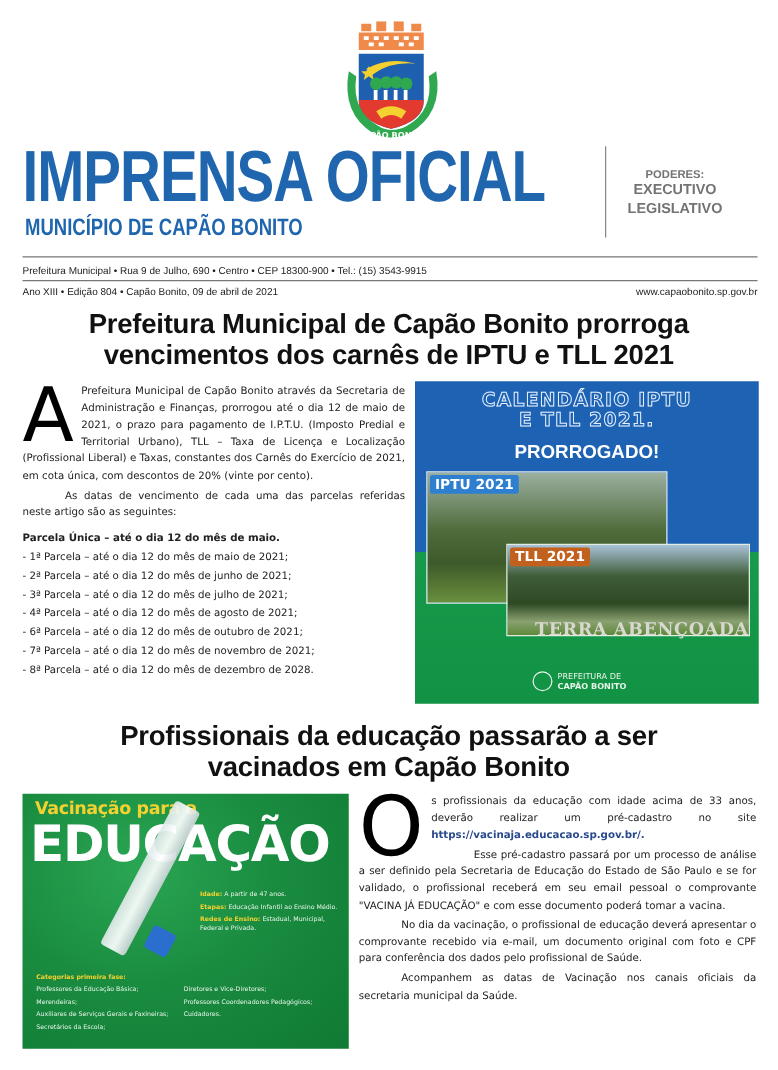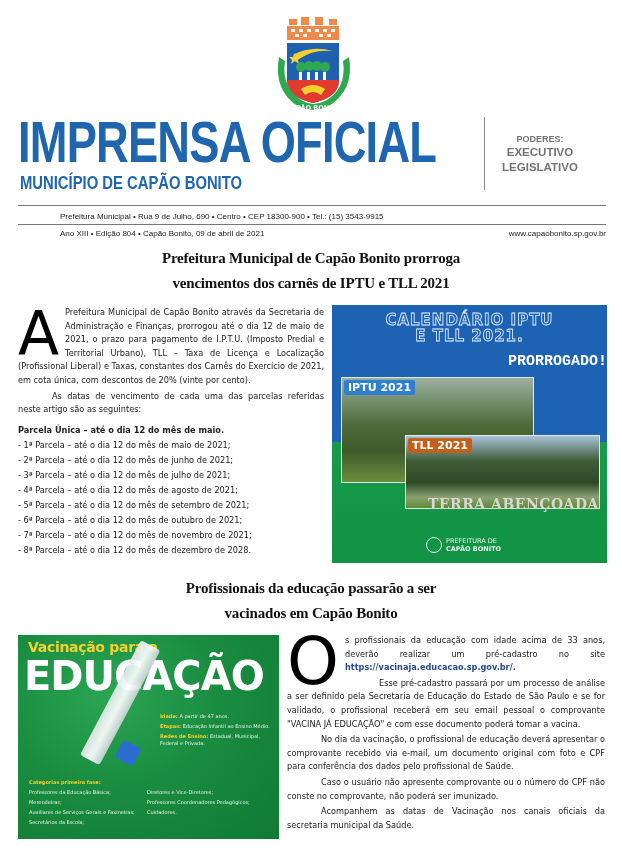--- a/index.html
+++ b/index.html
@@ -9,37 +9,37 @@
   .logo { position:absolute; left:271px; top:17px; width:86px; height:96px; }
 
   .masthead-title { position:absolute; left:18px; top:112px; font-family:"Liberation Sans", sans-serif; font-weight:bold; color:#1f66ae; font-size:58px; line-height:60px; letter-spacing:-1px; transform:scaleX(0.78); transform-origin:left top; white-space:nowrap; }
   .masthead-sub { position:absolute; left:20px; top:173px; font-family:"Liberation Sans", sans-serif; font-weight:bold; color:#1f66ae; font-size:19px; line-height:20px; transform:scaleX(0.78); transform-origin:left top; white-space:nowrap; }
   .vdivider { position:absolute; left:484px; top:117px; width:1px; height:73px; background:#888; }
   .poderes { position:absolute; left:490px; top:133px; width:100px; text-align:center; font-family:"Liberation Sans", sans-serif; font-weight:bold; color:#737373; }
   .poderes .p1 { font-size:9px; line-height:12px; }
   .poderes .p2 { font-size:11.5px; line-height:15px; }
 
   .hline { position:absolute; left:18px; width:588px; height:1px; background:#777; }
-  .info-line { position:absolute; left:18px; font-family:"Liberation Sans", sans-serif; font-size:8px; color:#222; white-space:nowrap;margin-left:42px; }
+  .info-line { position:absolute; left:18px; font-family:"Liberation Sans", sans-serif; font-size:8px; color:#222; white-space:nowrap; }
   .info-right { position:absolute; right:16px; font-family:"Liberation Sans", sans-serif; font-size:8px; color:#222; white-space:nowrap; }
 
-  .headline { position:absolute; left:10px; width:602px; text-align:center; font-family:Liberation Serif, serif; font-weight:bold; color:#111; font-size:15px; line-height:25px; letter-spacing:-0.2px; }
+  .headline { position:absolute; left:10px; width:602px; text-align:center; font-family:Liberation Sans, sans-serif; font-weight:bold; color:#111; font-size:22px; line-height:25px; letter-spacing:-0.2px; }
 
   .col-text { position:absolute; font-family:"DejaVu Sans", sans-serif; font-size:8.2px; line-height:13.6px; color:#222; text-align:justify; }
   .dropcap { float:left; font-family:"DejaVu Sans", sans-serif; font-size:60px; line-height:50px; margin:2px 6px 0 0; color:#000; }
   .indent { text-indent:34px; }
   .bold { font-weight:bold; }
   .link { font-weight:bold; color:#2a4a8e; }
   .parcela-list { list-style:none; }
   .parcela-list li { font-size:8.2px; line-height:15px; text-align:left; }
 
   .img-box { position:absolute; overflow:hidden; }
   .iptu-img { left:332px; top:305px; width:275px; height:258px; background:linear-gradient(#1e63b3 0%, #1e63b3 53%, #179a4b 53%, #119244 100%); }
   .iptu-title1 { position:absolute; left:0; width:100%; top:7px; text-align:center; font-family:"DejaVu Sans", sans-serif; font-weight:bold; font-size:15px; line-height:16px; color:transparent; -webkit-text-stroke:0.8px #e6f0ff; letter-spacing:1px; }
-  .iptu-title2 { position:absolute; left:0; width:100%; top:48px; text-align:right; font-family:Liberation Mono, monospace; font-weight:bold; font-size:15px; color:#fff; }
+  .iptu-title2 { position:absolute; left:0; width:100%; top:48px; text-align:center; font-family:Liberation Sans, sans-serif; font-weight:bold; font-size:15px; color:#fff; }
   .photo1 { position:absolute; left:9px; top:72px; width:193px; height:106px; background:linear-gradient(180deg,#9bb0a0 0%,#4f6b3a 45%,#3d5a2a 70%,#6a8f3e 100%); border:1px solid #dfe8f0; }
   .photo1-label { position:absolute; left:2px; top:2px; background:#2f7fd0; color:#fff; font-weight:bold; font-size:11px; padding:1px 4px; border-radius:2px; }
   .photo2 { position:absolute; left:73px; top:130px; width:195px; height:74px; background:linear-gradient(180deg,#a8c2d8 0%,#3e5c35 35%,#2d4a25 65%,#8aa070 85%,#5e8a3a 100%); border:1px solid #e2eae2; }
   .photo2-label { position:absolute; left:2px; top:2px; background:#c2601e; color:#fff; font-weight:bold; font-size:11px; padding:1px 4px; border-radius:2px; }
   .photo2-sign { position:absolute; left:22px; top:60px; font-family:"DejaVu Serif", serif; font-weight:bold; font-size:14px; color:#d8d8d0; letter-spacing:0.5px; }
   .pref-logo { position:absolute; left:94px; top:232px; display:flex; align-items:center; gap:4px; color:#e6f4e9; font-family:"DejaVu Sans", sans-serif; font-size:6.5px; line-height:8px; }
   .pref-logo .seal { width:16px; height:16px; border:1.5px solid #e6f4e9; border-radius:50%; }
 
   .vac-img { left:18px; top:635px; width:261px; height:204px; background:radial-gradient(ellipse at 35% 30%,#2aa653 0%,#1a8c40 45%,#0f7a33 100%); }
   .vac-t1 { position:absolute; left:10px; top:4px; font-family:"DejaVu Sans", sans-serif; font-weight:bold; font-size:14px; color:#f5d130; letter-spacing:-0.3px; }
@@ -119,21 +119,20 @@
 <div class="col-text" style="left:18px; top:306px; width:306px;">
   <span class="dropcap">A</span>
   <p>Prefeitura Municipal de Capão Bonito através da Secretaria de Administração e Finanças, prorrogou até o dia 12 de maio de 2021, o prazo para pagamento de I.P.T.U. (Imposto Predial e Territorial Urbano), TLL – Taxa de Licença e Localização (Profissional Liberal) e Taxas, constantes dos Carnês do Exercício de 2021, em cota única, com descontos de 20% (vinte por cento).</p>
   <p class="indent" style="margin-top:2px;">As datas de vencimento de cada uma das parcelas referidas neste artigo são as seguintes:</p>
   <p class="bold" style="margin-top:6px; line-height:15px;">Parcela Única – até o dia 12 do mês de maio.</p>
   <ul class="parcela-list">
     <li>- 1ª Parcela – até o dia 12 do mês de maio de 2021;</li>
     <li>- 2ª Parcela – até o dia 12 do mês de junho de 2021;</li>
     <li>- 3ª Parcela – até o dia 12 do mês de julho de 2021;</li>
     <li>- 4ª Parcela – até o dia 12 do mês de agosto de 2021;</li>
-    <li>- 5ª Parcela – até o dia 12 do mês de setembro de 2021;</li>
     <li>- 6ª Parcela – até o dia 12 do mês de outubro de 2021;</li>
     <li>- 7ª Parcela – até o dia 12 do mês de novembro de 2021;</li>
     <li>- 8ª Parcela – até o dia 12 do mês de dezembro de 2028.</li>
   </ul>
 </div>
 
 <div class="img-box iptu-img">
   <div class="iptu-title1">
     <div>CALENDÁRIO IPTU</div>
     <div>E TLL 2021.</div>
@@ -183,15 +182,14 @@
       <span></span>
     </div>
   </div>
 </div>
 
 <div class="col-text" style="left:287px; top:634px; width:318px;">
   <span class="dropcap" style="font-size:66px; line-height:56px; margin-top:0;">O</span>
   <p><span>s profissionais da educação com idade acima de 33 anos, deverão realizar um pré-cadastro no site </span><span class="link">https://vacinaja.educacao.sp.gov.br/.</span></p>
   <p class="indent" style="margin-top:2px;">Esse pré-cadastro passará por um processo de análise a ser definido pela Secretaria de Educação do Estado de São Paulo e se for validado, o profissional receberá em seu email pessoal o comprovante "VACINA JÁ EDUCAÇÃO" e com esse documento  poderá tomar a vacina.</p>
   <p class="indent" style="margin-top:2px;">No dia da vacinação, o profissional de educação deverá apresentar o comprovante recebido via e-mail, um documento original com foto e CPF para conferência dos dados pelo profissional de Saúde.</p>
-  <p class="indent" style="margin-top:2px;">Caso o usuário não apresente comprovante ou o número do CPF não conste no comprovante, não poderá ser imunizado.</p>
   <p class="indent" style="margin-top:2px;">Acompanhem as datas de Vacinação nos canais oficiais da secretaria municipal da Saúde.</p>
 </div>
 
 </body></html>

